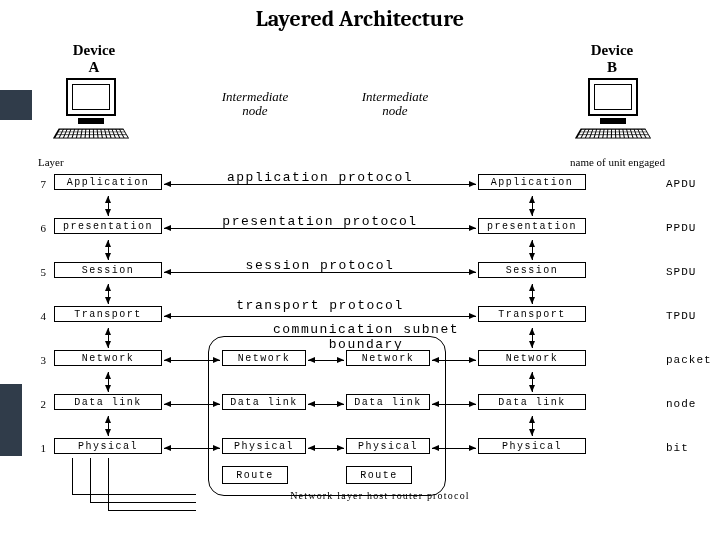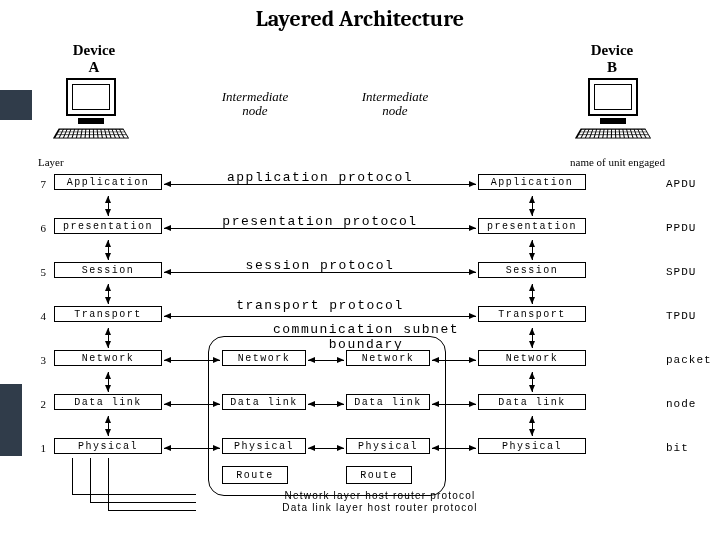--- a/index.html
+++ b/index.html
@@ -157,21 +157,21 @@
   .subnet {
     position: absolute;
     border: 1px solid #000;
     border-radius: 16px;
     background: transparent;
   }
   .footer {
     position: absolute;
     font-size: 10px;
     letter-spacing: 1.2px;
-    font-family: Liberation Sans, sans-serif;
+    font-family: Liberation Serif, serif;
     line-height: 1.15;
     text-align: center;
     width: 340px;
   }
   .phy-line {
     position: absolute;
     background: #000;
   }
 </style>
 </head>
@@ -288,14 +288,13 @@
 
 <div class="phy-line" style="left:72px; top:458px; width:1px; height:36px;"></div>
 <div class="phy-line" style="left:90px; top:458px; width:1px; height:44px;"></div>
 <div class="phy-line" style="left:108px; top:458px; width:1px; height:52px;"></div>
 <div class="phy-line" style="left:72px; top:494px; width:124px; height:1px;"></div>
 <div class="phy-line" style="left:90px; top:502px; width:106px; height:1px;"></div>
 <div class="phy-line" style="left:108px; top:510px; width:88px; height:1px;"></div>
 
 <div class="footer" style="left:210px; top:490px;">
   <div>Network layer host router protocol</div>
-  <div>Data link layer host router protocol</div>
 </div>
 
 </body></html>

